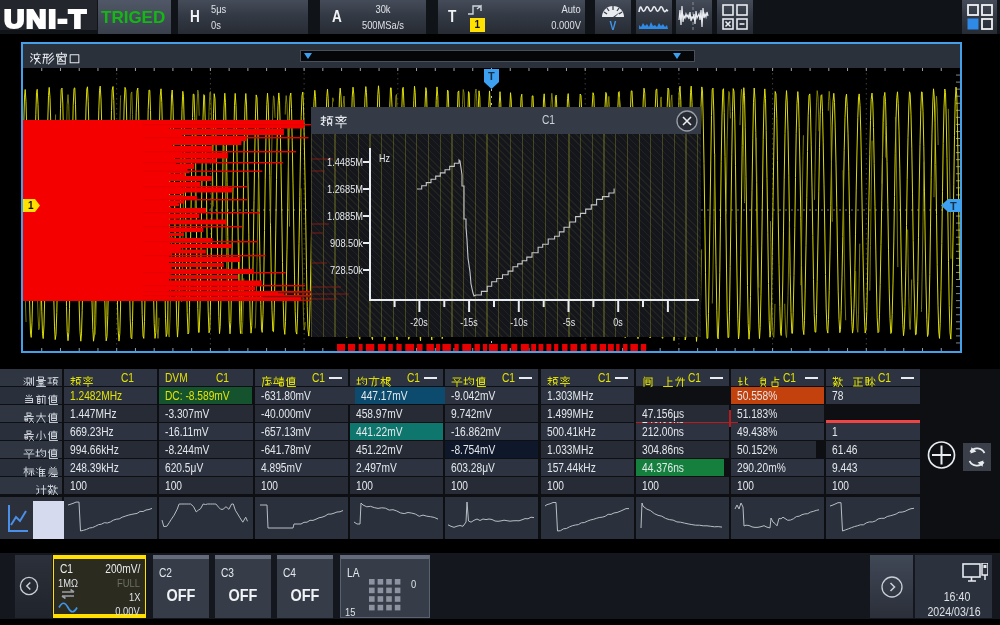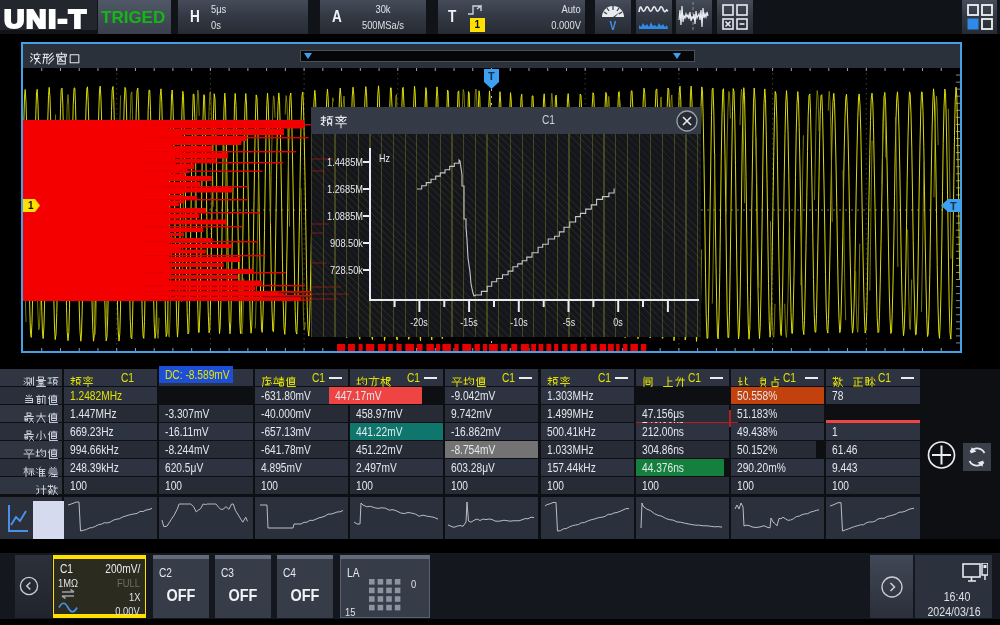--- a/index.html
+++ b/index.html
@@ -595,21 +595,21 @@
 <div class="ab" style="left:64px;top:459px;width:93.3px;height:17px;background:#2d3340">
     <div class="ab" style="left:6px;top:3px;font-size:12px;color:#e4e8ec;font-weight:normal;line-height:1;white-space:nowrap;transform:scaleX(0.85);transform-origin:0 0;">248.39kHz</div>
   </div>
 <div class="ab" style="left:64px;top:477px;width:93.3px;height:17px;background:#262b35">
     <div class="ab" style="left:6px;top:3px;font-size:12px;color:#e4e8ec;font-weight:normal;line-height:1;white-space:nowrap;transform:scaleX(0.85);transform-origin:0 0;">100</div>
   </div>
 <div class="ab" style="left:159.3px;top:369px;width:93.3px;height:17px;background:#2d3340">
     <div class="ab" style="left:6px;top:3px;font-size:12px;color:#e3e300;font-weight:normal;line-height:1;white-space:nowrap;transform:scaleX(0.85);transform-origin:0 0;">DVM</div>
     <div class="ab" style="left:57px;top:3px;font-size:12px;color:#e3e300;font-weight:normal;line-height:1;white-space:nowrap;transform:scaleX(0.85);transform-origin:0 0;">C1</div>
   </div>
-<div class="ab" style="left:159.3px;top:366px;width:74px;height:17px;background:#1d4ed8">
+<div class="ab" style="left:159.3px;top:387px;width:93px;height:17px;background:#14532d">
     <div class="ab" style="left:6px;top:3px;font-size:12px;color:#e3e300;font-weight:normal;line-height:1;white-space:nowrap;transform:scaleX(0.85);transform-origin:0 0;">DC: -8.589mV</div>
   </div>
 <div class="ab" style="left:159.3px;top:405px;width:93.3px;height:17px;background:#262b35">
     <div class="ab" style="left:6px;top:3px;font-size:12px;color:#e4e8ec;font-weight:normal;line-height:1;white-space:nowrap;transform:scaleX(0.85);transform-origin:0 0;">-3.307mV</div>
   </div>
 <div class="ab" style="left:159.3px;top:423px;width:93.3px;height:17px;background:#2d3340">
     <div class="ab" style="left:6px;top:3px;font-size:12px;color:#e4e8ec;font-weight:normal;line-height:1;white-space:nowrap;transform:scaleX(0.85);transform-origin:0 0;">-16.11mV</div>
   </div>
 <div class="ab" style="left:159.3px;top:441px;width:93.3px;height:17px;background:#262b35">
     <div class="ab" style="left:6px;top:3px;font-size:12px;color:#e4e8ec;font-weight:normal;line-height:1;white-space:nowrap;transform:scaleX(0.85);transform-origin:0 0;">-8.244mV</div>
@@ -700,21 +700,21 @@
         <polyline points="13,3 20,3 20,9 13,9 13,3"></polyline>
         <polyline points="13,6 20,6"></polyline>
         <polyline points="13,9 13,16"></polyline>
         <polyline points="13,16 20,21"></polyline>
         <polyline points="17,11 15,14"></polyline>
         <polyline points="16,14 21,19"></polyline>
       </svg></div>
     <div class="ab" style="left:57px;top:3px;font-size:12px;color:#e3e300;font-weight:normal;line-height:1;white-space:nowrap;transform:scaleX(0.85);transform-origin:0 0;">C1</div>
     <div class="ab" style="left:74.3px;top:7.5px;width:13px;height:2px;background:#e8ecf0"></div>
   </div>
-<div class="ab" style="left:329px;top:387px;width:93.3px;height:17px;background:#ef4444">
+<div class="ab" style="left:355px;top:387px;width:93.3px;height:17px;background:#0c4a6e">
     <div class="ab" style="left:6px;top:3px;font-size:12px;color:#e4e8ec;font-weight:normal;line-height:1;white-space:nowrap;transform:scaleX(0.85);transform-origin:0 0;">447.17mV</div>
   </div>
 <div class="ab" style="left:349.9px;top:405px;width:93.3px;height:17px;background:#262b35">
     <div class="ab" style="left:6px;top:3px;font-size:12px;color:#e4e8ec;font-weight:normal;line-height:1;white-space:nowrap;transform:scaleX(0.85);transform-origin:0 0;">458.97mV</div>
   </div>
 <div class="ab" style="left:349.9px;top:423px;width:93.3px;height:17px;background:#0f766e">
     <div class="ab" style="left:6px;top:3px;font-size:12px;color:#e4e8ec;font-weight:normal;line-height:1;white-space:nowrap;transform:scaleX(0.85);transform-origin:0 0;">441.22mV</div>
   </div>
 <div class="ab" style="left:349.9px;top:441px;width:93.3px;height:17px;background:#262b35">
     <div class="ab" style="left:6px;top:3px;font-size:12px;color:#e4e8ec;font-weight:normal;line-height:1;white-space:nowrap;transform:scaleX(0.85);transform-origin:0 0;">451.22mV</div>
@@ -757,21 +757,21 @@
   </div>
 <div class="ab" style="left:445.2px;top:387px;width:93.3px;height:17px;background:#2d3340">
     <div class="ab" style="left:6px;top:3px;font-size:12px;color:#e4e8ec;font-weight:normal;line-height:1;white-space:nowrap;transform:scaleX(0.85);transform-origin:0 0;">-9.042mV</div>
   </div>
 <div class="ab" style="left:445.2px;top:405px;width:93.3px;height:17px;background:#262b35">
     <div class="ab" style="left:6px;top:3px;font-size:12px;color:#e4e8ec;font-weight:normal;line-height:1;white-space:nowrap;transform:scaleX(0.85);transform-origin:0 0;">9.742mV</div>
   </div>
 <div class="ab" style="left:445.2px;top:423px;width:93.3px;height:17px;background:#2d3340">
     <div class="ab" style="left:6px;top:3px;font-size:12px;color:#e4e8ec;font-weight:normal;line-height:1;white-space:nowrap;transform:scaleX(0.85);transform-origin:0 0;">-16.862mV</div>
   </div>
-<div class="ab" style="left:445.2px;top:441px;width:93.3px;height:17px;background:#737373">
+<div class="ab" style="left:445.2px;top:441px;width:93.3px;height:17px;background:#0f172a">
     <div class="ab" style="left:6px;top:3px;font-size:12px;color:#e4e8ec;font-weight:normal;line-height:1;white-space:nowrap;transform:scaleX(0.85);transform-origin:0 0;">-8.754mV</div>
   </div>
 <div class="ab" style="left:445.2px;top:459px;width:93.3px;height:17px;background:#2d3340">
     <div class="ab" style="left:6px;top:3px;font-size:12px;color:#e4e8ec;font-weight:normal;line-height:1;white-space:nowrap;transform:scaleX(0.85);transform-origin:0 0;">603.28μV</div>
   </div>
 <div class="ab" style="left:445.2px;top:477px;width:93.3px;height:17px;background:#262b35">
     <div class="ab" style="left:6px;top:3px;font-size:12px;color:#e4e8ec;font-weight:normal;line-height:1;white-space:nowrap;transform:scaleX(0.85);transform-origin:0 0;">100</div>
   </div>
 <div class="ab" style="left:540.5px;top:369px;width:93.3px;height:17px;background:#2d3340">
     <div class="ab" style="left:6px;top:2.5px"><svg class="hn " width="12" height="12" viewBox="0 0 24 24" style="stroke:#e3e300">

